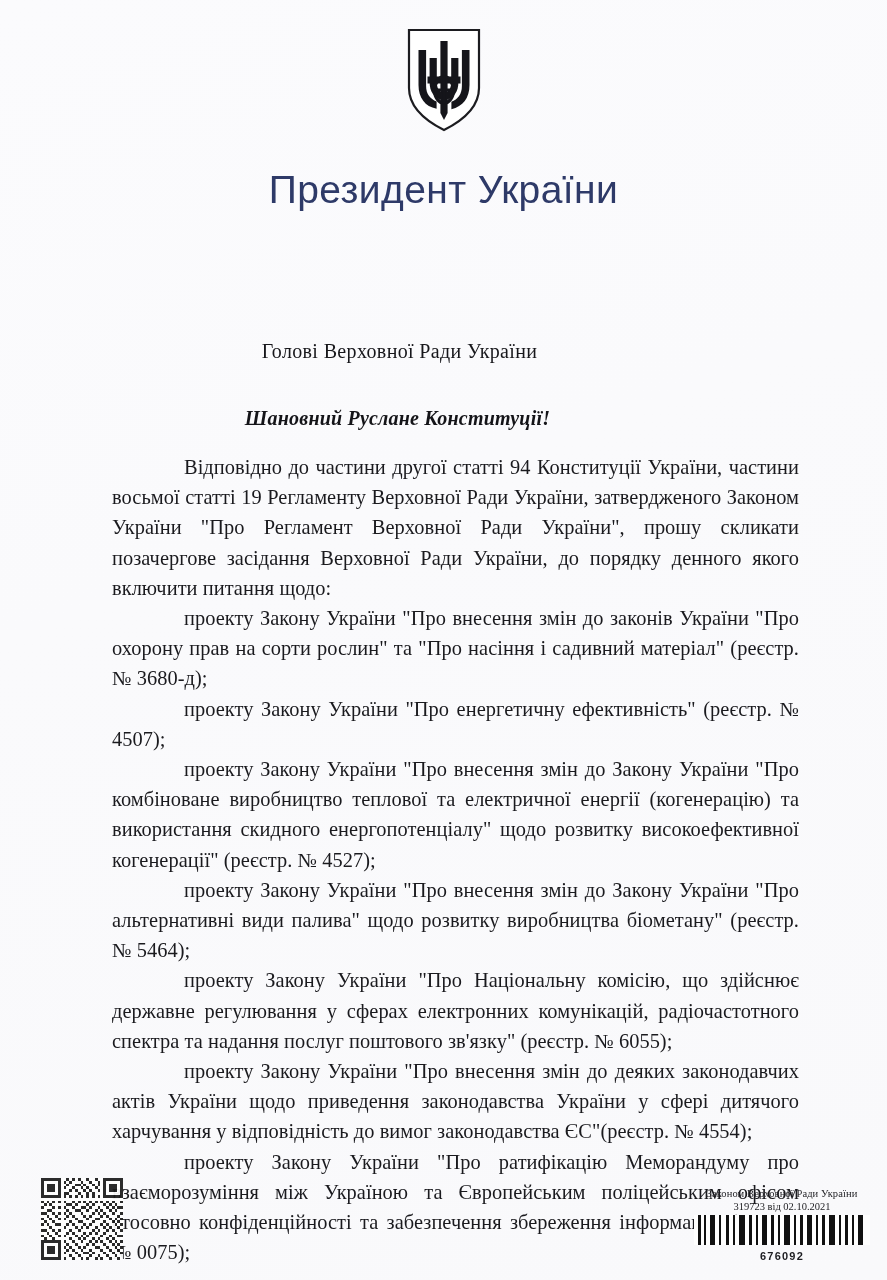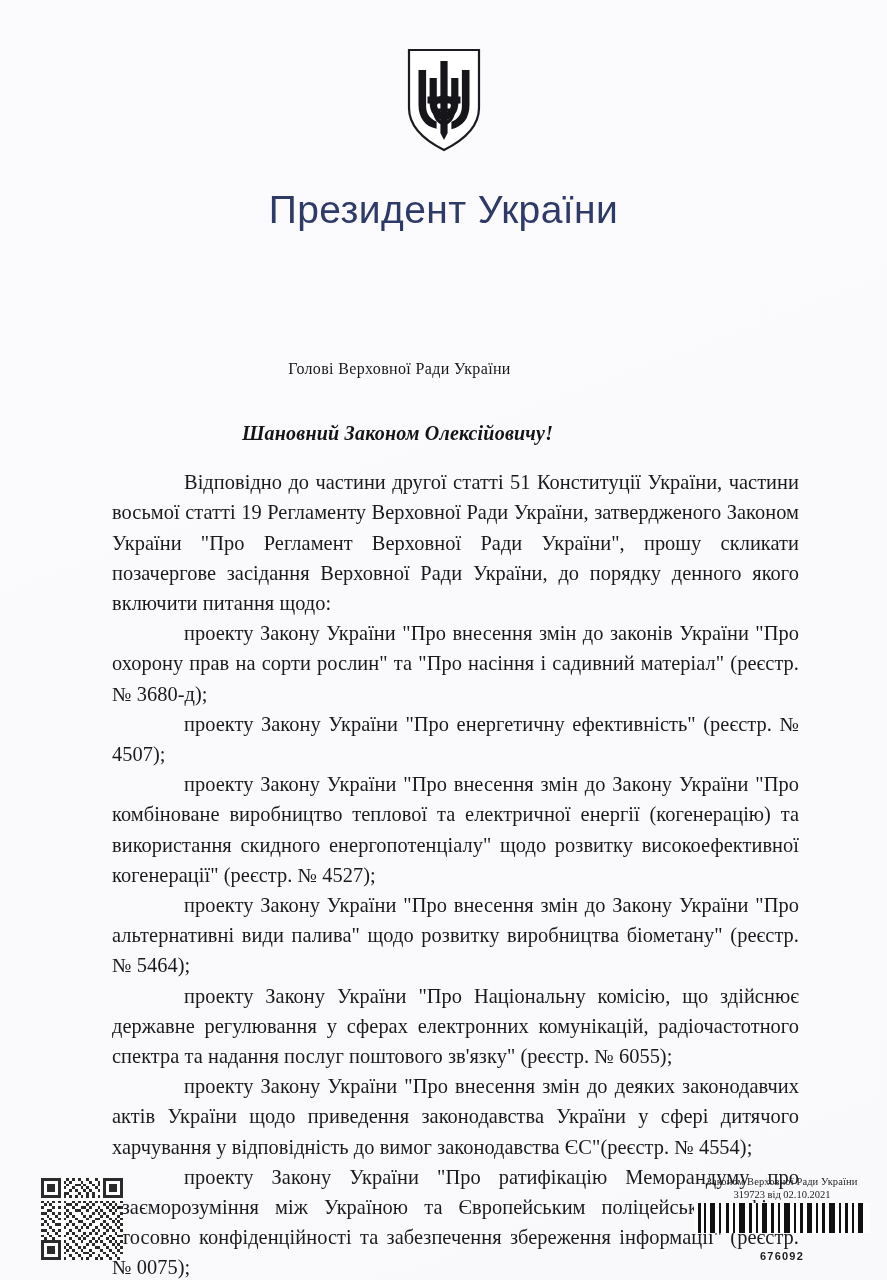--- a/index.html
+++ b/index.html
@@ -19,21 +19,21 @@
     position: relative;
     width: 887px;
     height: 1280px;
     background: linear-gradient(160deg, #fbfbfd 0%, #fafafc 40%, #f9f9fb 100%);
     box-sizing: border-box;
     overflow: hidden;
   }
 
   
   .letterhead {
-    padding-top: 48px;
+    padding-top: 28px;
     text-align: center;
   }
   .emblem {
     display: block;
     margin: 0 auto;
     width: 76px;
     height: 104px;
   }
   .letterhead-title {
     margin-top: 38px;
@@ -45,21 +45,21 @@
     line-height: 1.05;
   }
 
   
   .addressee {
     margin-top: 128px;
     padding-right: 88px;
     text-align: center;
   }
   .addressee-line {
-    font-size: 16px;
+    font-size: 20px;
     color: #17171b;
     letter-spacing: 0.35px;
     line-height: 1.2;
   }
   .addressee-name {
     margin-top: 36px;
     font-size: 20.5px;
     font-weight: bold;
     color: #111115;
     letter-spacing: 0.7px;
@@ -133,21 +133,21 @@
     height: 30px;
     width: 176px;
     margin-left: auto;
     margin-right: auto;
   }
   .stamp-number {
     font-family: "Liberation Sans", "DejaVu Sans", sans-serif;
     font-size: 11px;
     font-weight: bold;
     letter-spacing: 1.2px;
-    margin-top: 13px;
+    margin-top: 1px;
   }
 </style>
 </head>
 <body>
 
 <div class="page">
 
   <div class="letterhead">
     <svg class="emblem" viewBox="0 0 76 104" aria-hidden="true">
       <path d="M3 2 H73 V60 C73 78 58 92 38 102 C18 92 3 78 3 60 Z" fill="#ffffff" stroke="#1c1c20" stroke-width="2.2"></path>
@@ -170,24 +170,24 @@
       <path d="M28.8 62 h18.4" stroke="#15151a" stroke-width="3"></path>
       <path d="M38 48.8 v26.4" stroke="#15151a" stroke-width="3"></path>
     </svg>
     <div class="letterhead-title">Президент України</div>
   </div>
 
   <div class="addressee">
     <div class="addressee-line">Голові Верховної Ради України</div>
   </div>
 
-  <div class="salutation">Шановний Законом Олексійовичу!</div>
+  <div class="salutation">Шановний Руслане Конституції!</div>
 
   <div class="body-text">
-    <p class="para">Відповідно до частини другої статті 51 Конституції України, частини восьмої статті 19 Регламенту Верховної Ради України, затвердженого Законом України "Про Регламент Верховної Ради України", прошу скликати позачергове засідання Верховної Ради України, до порядку денного якого включити питання щодо:</p>
+    <p class="para">Відповідно до частини другої статті 94 Конституції України, частини восьмої статті 19 Регламенту Верховної Ради України, затвердженого Законом України "Про Регламент Верховної Ради України", прошу скликати позачергове засідання Верховної Ради України, до порядку денного якого включити питання щодо:</p>
     <p class="para">проекту Закону України "Про внесення змін до законів України "Про охорону прав на сорти рослин" та "Про насіння і садивний матеріал" (реєстр. № 3680-д);</p>
     <p class="para">проекту Закону України "Про енергетичну ефективність" (реєстр. № 4507);</p>
     <p class="para">проекту Закону України "Про внесення змін до Закону України "Про комбіноване виробництво теплової та електричної енергії (когенерацію) та використання скидного енергопотенціалу" щодо розвитку високоефективної когенерації" (реєстр. № 4527);</p>
     <p class="para">проекту Закону України "Про внесення змін до Закону України "Про альтернативні види палива" щодо розвитку виробництва біометану" (реєстр. № 5464);</p>
     <p class="para">проекту Закону України "Про Національну комісію, що здійснює державне регулювання у сферах електронних комунікацій, радіочастотного спектра та надання послуг поштового зв'язку" (реєстр. № 6055);</p>
     <p class="para">проекту Закону України "Про внесення змін до деяких законодавчих актів України щодо приведення законодавства України у сфері дитячого харчування у відповідність до вимог законодавства ЄС"(реєстр. № 4554);</p>
     <p class="para">проекту Закону України "Про ратифікацію Меморандуму про взаєморозуміння між Україною та Європейським поліцейським офісом стосовно конфіденційності та забезпечення збереження інформації" (реєстр. № 0075);</p>
   </div>
 
   <svg class="qr-code" viewBox="0 0 29 29" shape-rendering="crispEdges" aria-hidden="true">

